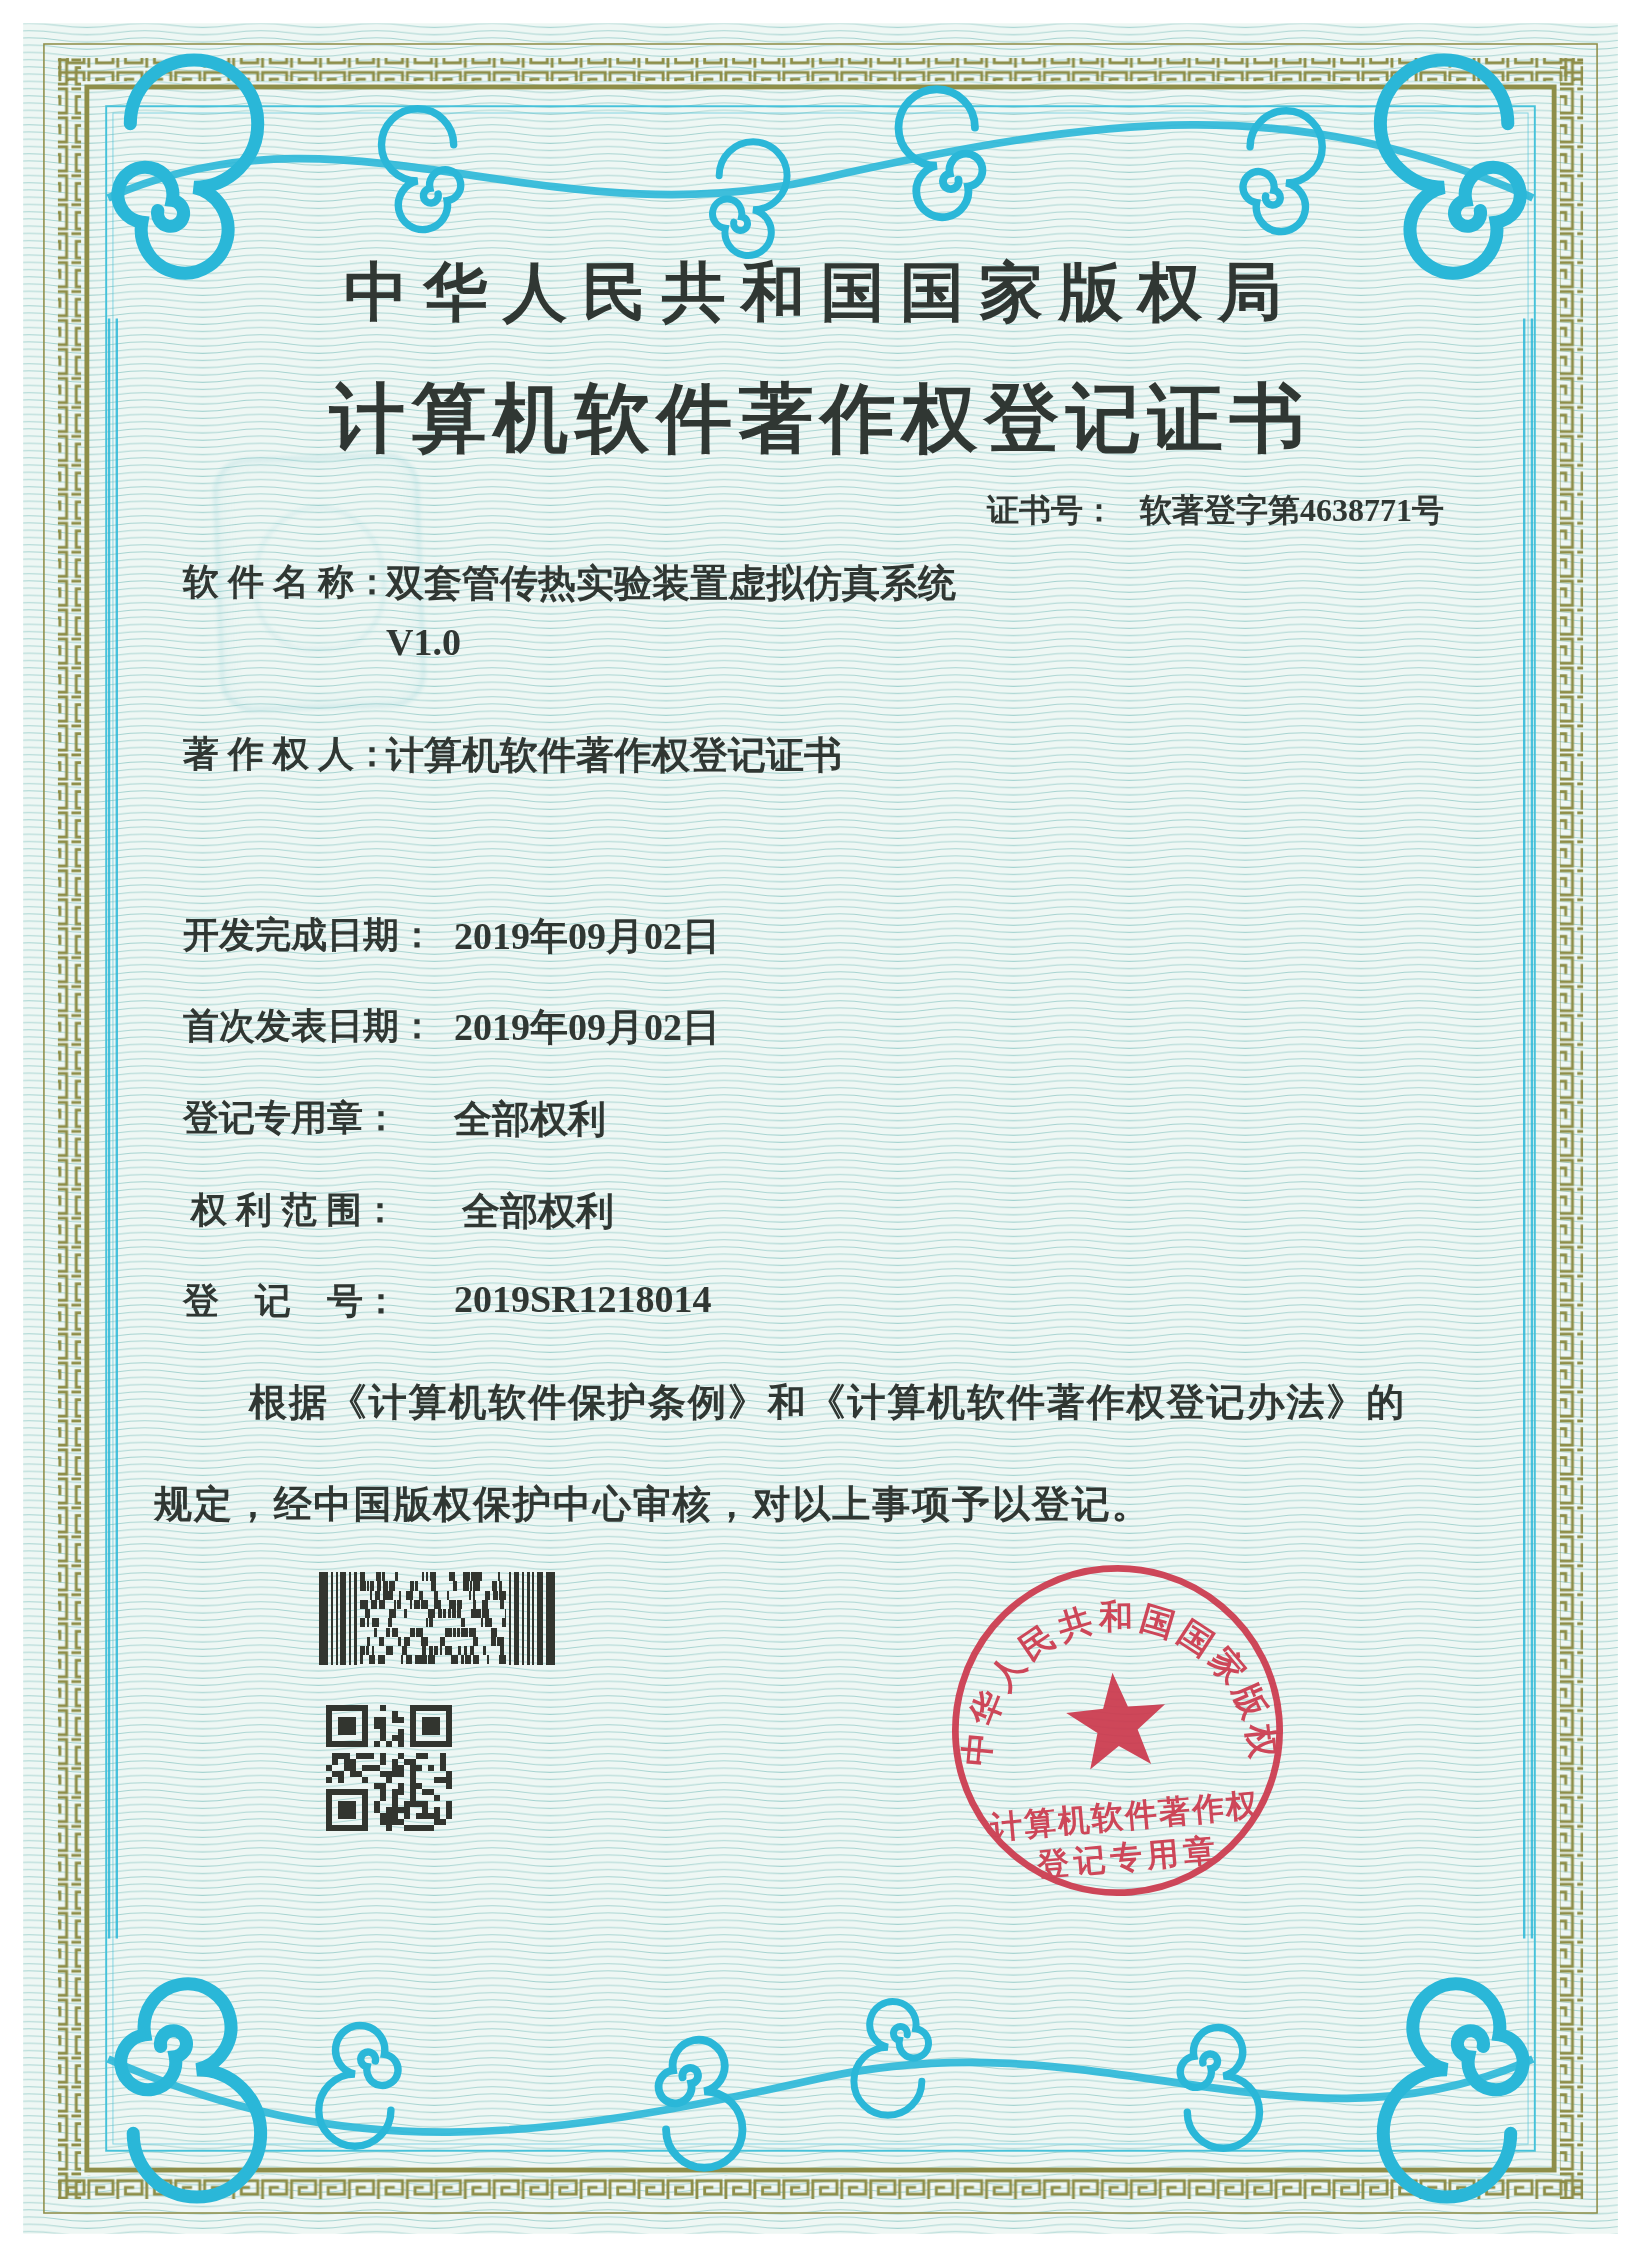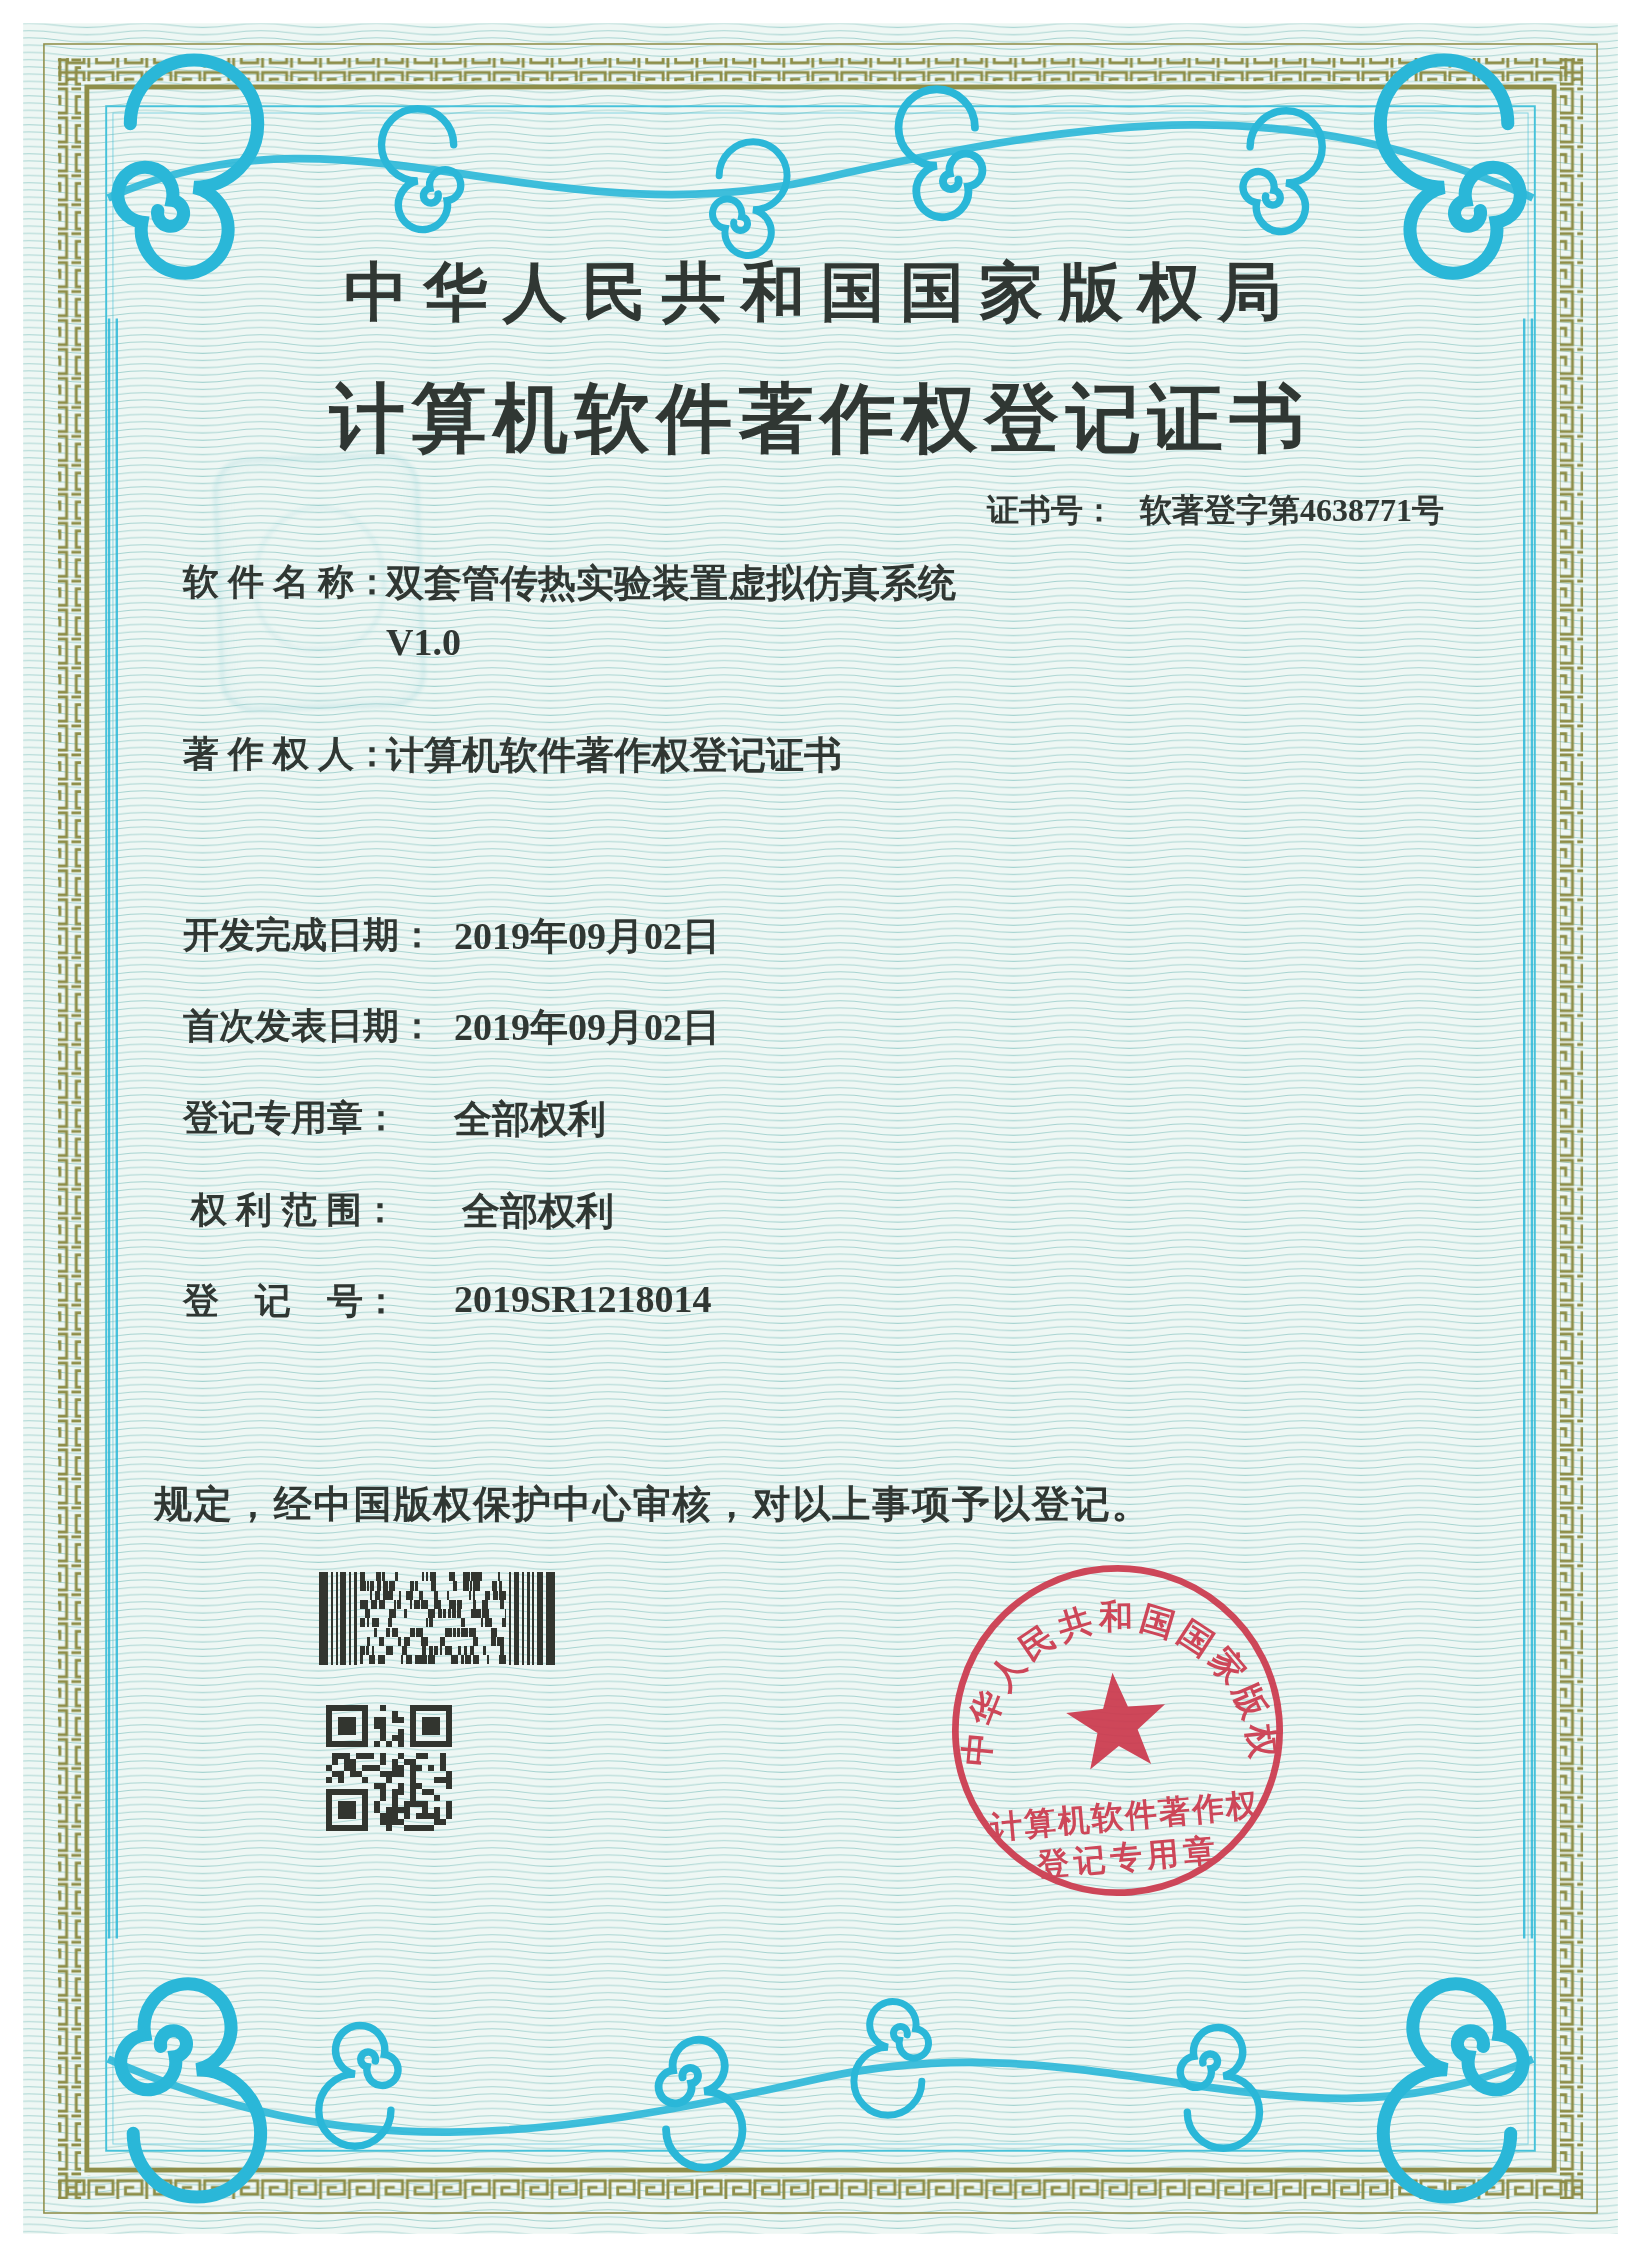--- a/index.html
+++ b/index.html
@@ -151,20 +151,21 @@
     <div class="abs frow" style="top:1186px;margin-left:8px;">
       <span class="flabel">权 利 范 围：</span>
       <span class="fvalue vx-b">全部权利</span>
     </div>
 
     <div class="abs frow" style="top:1277px;">
       <span class="flabel">登　记　号：</span>
       <span class="fvalue vx-b">2019SR1218014</span>
     </div>
 
+    <div class="abs stmt" style="left:249px;top:1377px;">根据《计算机软件保护条例》和《计算机软件著作权登记办法》的</div>
     <div class="abs stmt" style="left:154px;top:1479px;">规定，经中国版权保护中心审核，对以上事项予以登记。</div>
 
 
   </div>
 
   <div class="abs barcode">
       <div style="position: absolute; background: var(--c-code-dark,#32352f); left: 0px; top: 0px; width: 8.7px; height: 93px;"></div>
       <div style="position: absolute; background: var(--c-code-dark,#32352f); left: 11.6px; top: 0px; width: 2.9px; height: 93px;"></div>
       <div style="position: absolute; background: var(--c-code-dark,#32352f); left: 17.4px; top: 0px; width: 1.9px; height: 93px;"></div>
       <div style="position: absolute; background: var(--c-code-dark,#32352f); left: 21px; top: 0px; width: 5.8px; height: 93px;"></div>

